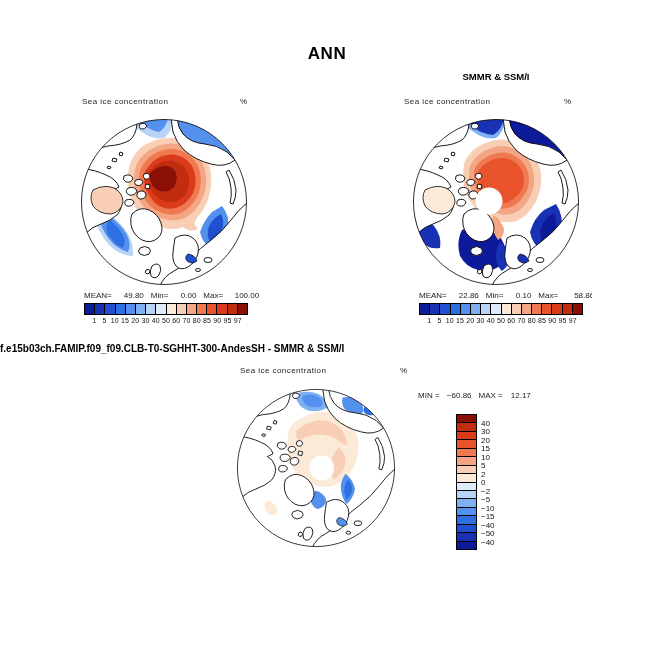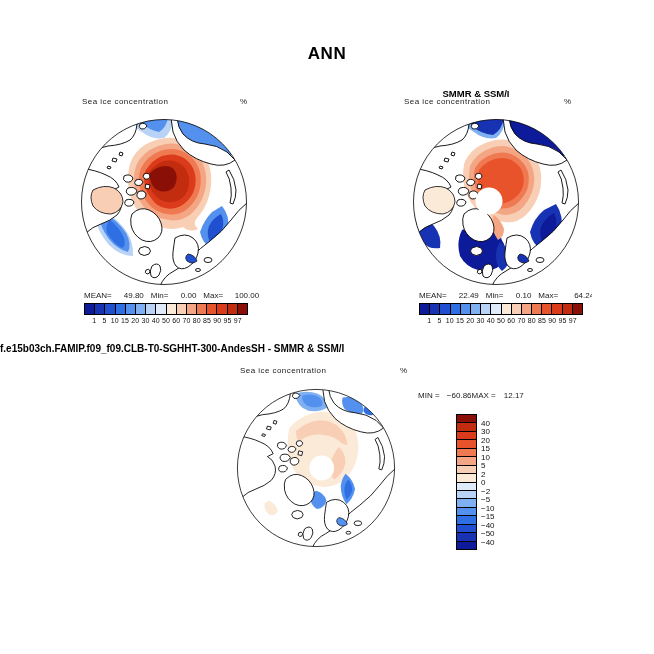--- a/index.html
+++ b/index.html
@@ -57,21 +57,21 @@
         <path d="M72,148 Q77,144 80,148 Q82,152 79,157 Q75,162 71,158 Q69,153 72,148 Z"></path>
         <path d="M66,152 q3,-2 4,1 q0,3 -3,3 q-3,-1 -1,-4 z"></path>
         <ellipse cx="128" cy="142" rx="4" ry="2.5"></ellipse>
         <ellipse cx="118" cy="152" rx="2.5" ry="1.5"></ellipse>
       </g>
     </defs>
   </svg>
 
   <div class="abs title" style="left:0;top:44px;width:654px;">ANN</div>
 
-  <div class="abs hdr" style="left:384px;top:71px;width:184px;text-align:center;margin-top:17px;">SMMR &amp; SSM/I</div>
+  <div class="abs hdr" style="left:404px;top:71px;width:184px;text-align:center;">SMMR &amp; SSM/I</div>
 
   <div class="abs lbl" style="left:82px;top:97px;">Sea ice concentration</div>
   <div class="abs lbl" style="left:240px;top:97px;">%</div>
   <div class="abs lbl" style="left:404px;top:97px;">Sea ice concentration</div>
   <div class="abs lbl" style="left:564px;top:97px;">%</div>
 
   <svg class="abs" style="left:80px;top:118px;" width="168" height="168" viewBox="0 0 168 168">
     <g clip-path="url(#mapClip)">
       <rect x="0" y="0" width="168" height="168" fill="#ffffff"></rect>
       <path d="M46,0 L94,0 Q92,14 84,20 Q72,22 62,14 Q52,8 46,0 Z" fill="#b9d3f7"></path>
@@ -125,25 +125,25 @@
   <div class="abs stats" style="left:84px;top:291px;">
     <span class="lab">MEAN=</span>
     <span class="v" style="width:32px">49.80</span>
     <span class="lab" style="margin-left:7px">Min=</span>
     <span class="v" style="width:28px">0.00</span>
     <span class="lab" style="margin-left:7px">Max=</span>
     <span class="v" style="width:36px">100.00</span>
   </div>
   <div class="abs stats" style="left:419px;top:291px;">
     <span class="lab">MEAN=</span>
-    <span class="v" style="width:32px">22.49</span>
+    <span class="v" style="width:32px">22.86</span>
     <span class="lab" style="margin-left:7px">Min=</span>
     <span class="v" style="width:28px">0.10</span>
     <span class="lab" style="margin-left:7px">Max=</span>
-    <span class="v" style="width:36px">64.24</span>
+    <span class="v" style="width:36px">58.86</span>
   </div>
 
   <div class="abs cbar" style="left:84px;top:303px;width:164px;height:12px;">
       <div class="cb-cell" style="background: rgb(13, 26, 153);"></div>
       <div class="cb-cell" style="background: rgb(23, 51, 179);"></div>
       <div class="cb-cell" style="background: rgb(32, 79, 208);"></div>
       <div class="cb-cell" style="background: rgb(46, 111, 227);"></div>
       <div class="cb-cell" style="background: rgb(84, 144, 238);"></div>
       <div class="cb-cell" style="background: rgb(127, 176, 242);"></div>
       <div class="cb-cell" style="background: rgb(185, 211, 247);"></div>
@@ -210,21 +210,21 @@
       <span class="cb-tick" style="left: 93.75%;">97</span>
     </div>
 
   <div class="abs hdr" style="left:0;top:343px;width:654px;text-align:left;font-size:10px;">f.e15b03ch.FAMIP.f09_f09.CLB-T0-SGHHT-300-AndesSH - SMMR &amp; SSM/I</div>
   <div class="abs lbl" style="left:240px;top:366px;">Sea ice concentration</div>
   <div class="abs lbl" style="left:400px;top:366px;">%</div>
 
   <div class="abs stats" style="left:418px;top:391px;">
     <span class="lab">MIN =</span>
     <span class="v" style="width:32px">−60.86</span>
-    <span class="lab" style="">MAX =</span>
+    <span class="lab" style="margin-left:7px">MAX =</span>
     <span class="v" style="width:28px">12.17</span>
   </div>
 
   <svg class="abs" style="left:236px;top:388px;" width="160" height="160" viewBox="0 0 168 168">
     <g clip-path="url(#mapClip)">
       <rect x="0" y="0" width="168" height="168" fill="#ffffff"></rect>
       <path d="M56,42 Q66,30 82,26 Q100,22 114,32 Q126,40 128,54 Q130,68 125,80 Q120,92 110,99 Q98,106 86,103 Q70,100 62,88 Q54,76 54,60 Q54,50 56,42 Z" fill="#fcead9"></path>
       <path d="M63,45 Q73,36 86,34 Q100,33 109,42 Q116,49 117,60 L111,58 Q103,50 91,49 Q78,48 69,54 Q63,58 63,45 Z" fill="#f8cfb4"></path>
       <path d="M108,62 Q115,68 115,79 Q112,91 103,96 Q97,89 99,79 Q102,69 108,62 Z" fill="#f8cfb4"></path>
       <path d="M62,6 Q74,2 86,6 Q96,11 97,20 Q88,26 76,24 Q64,20 62,6 Z" fill="#7fb0f2"></path>

